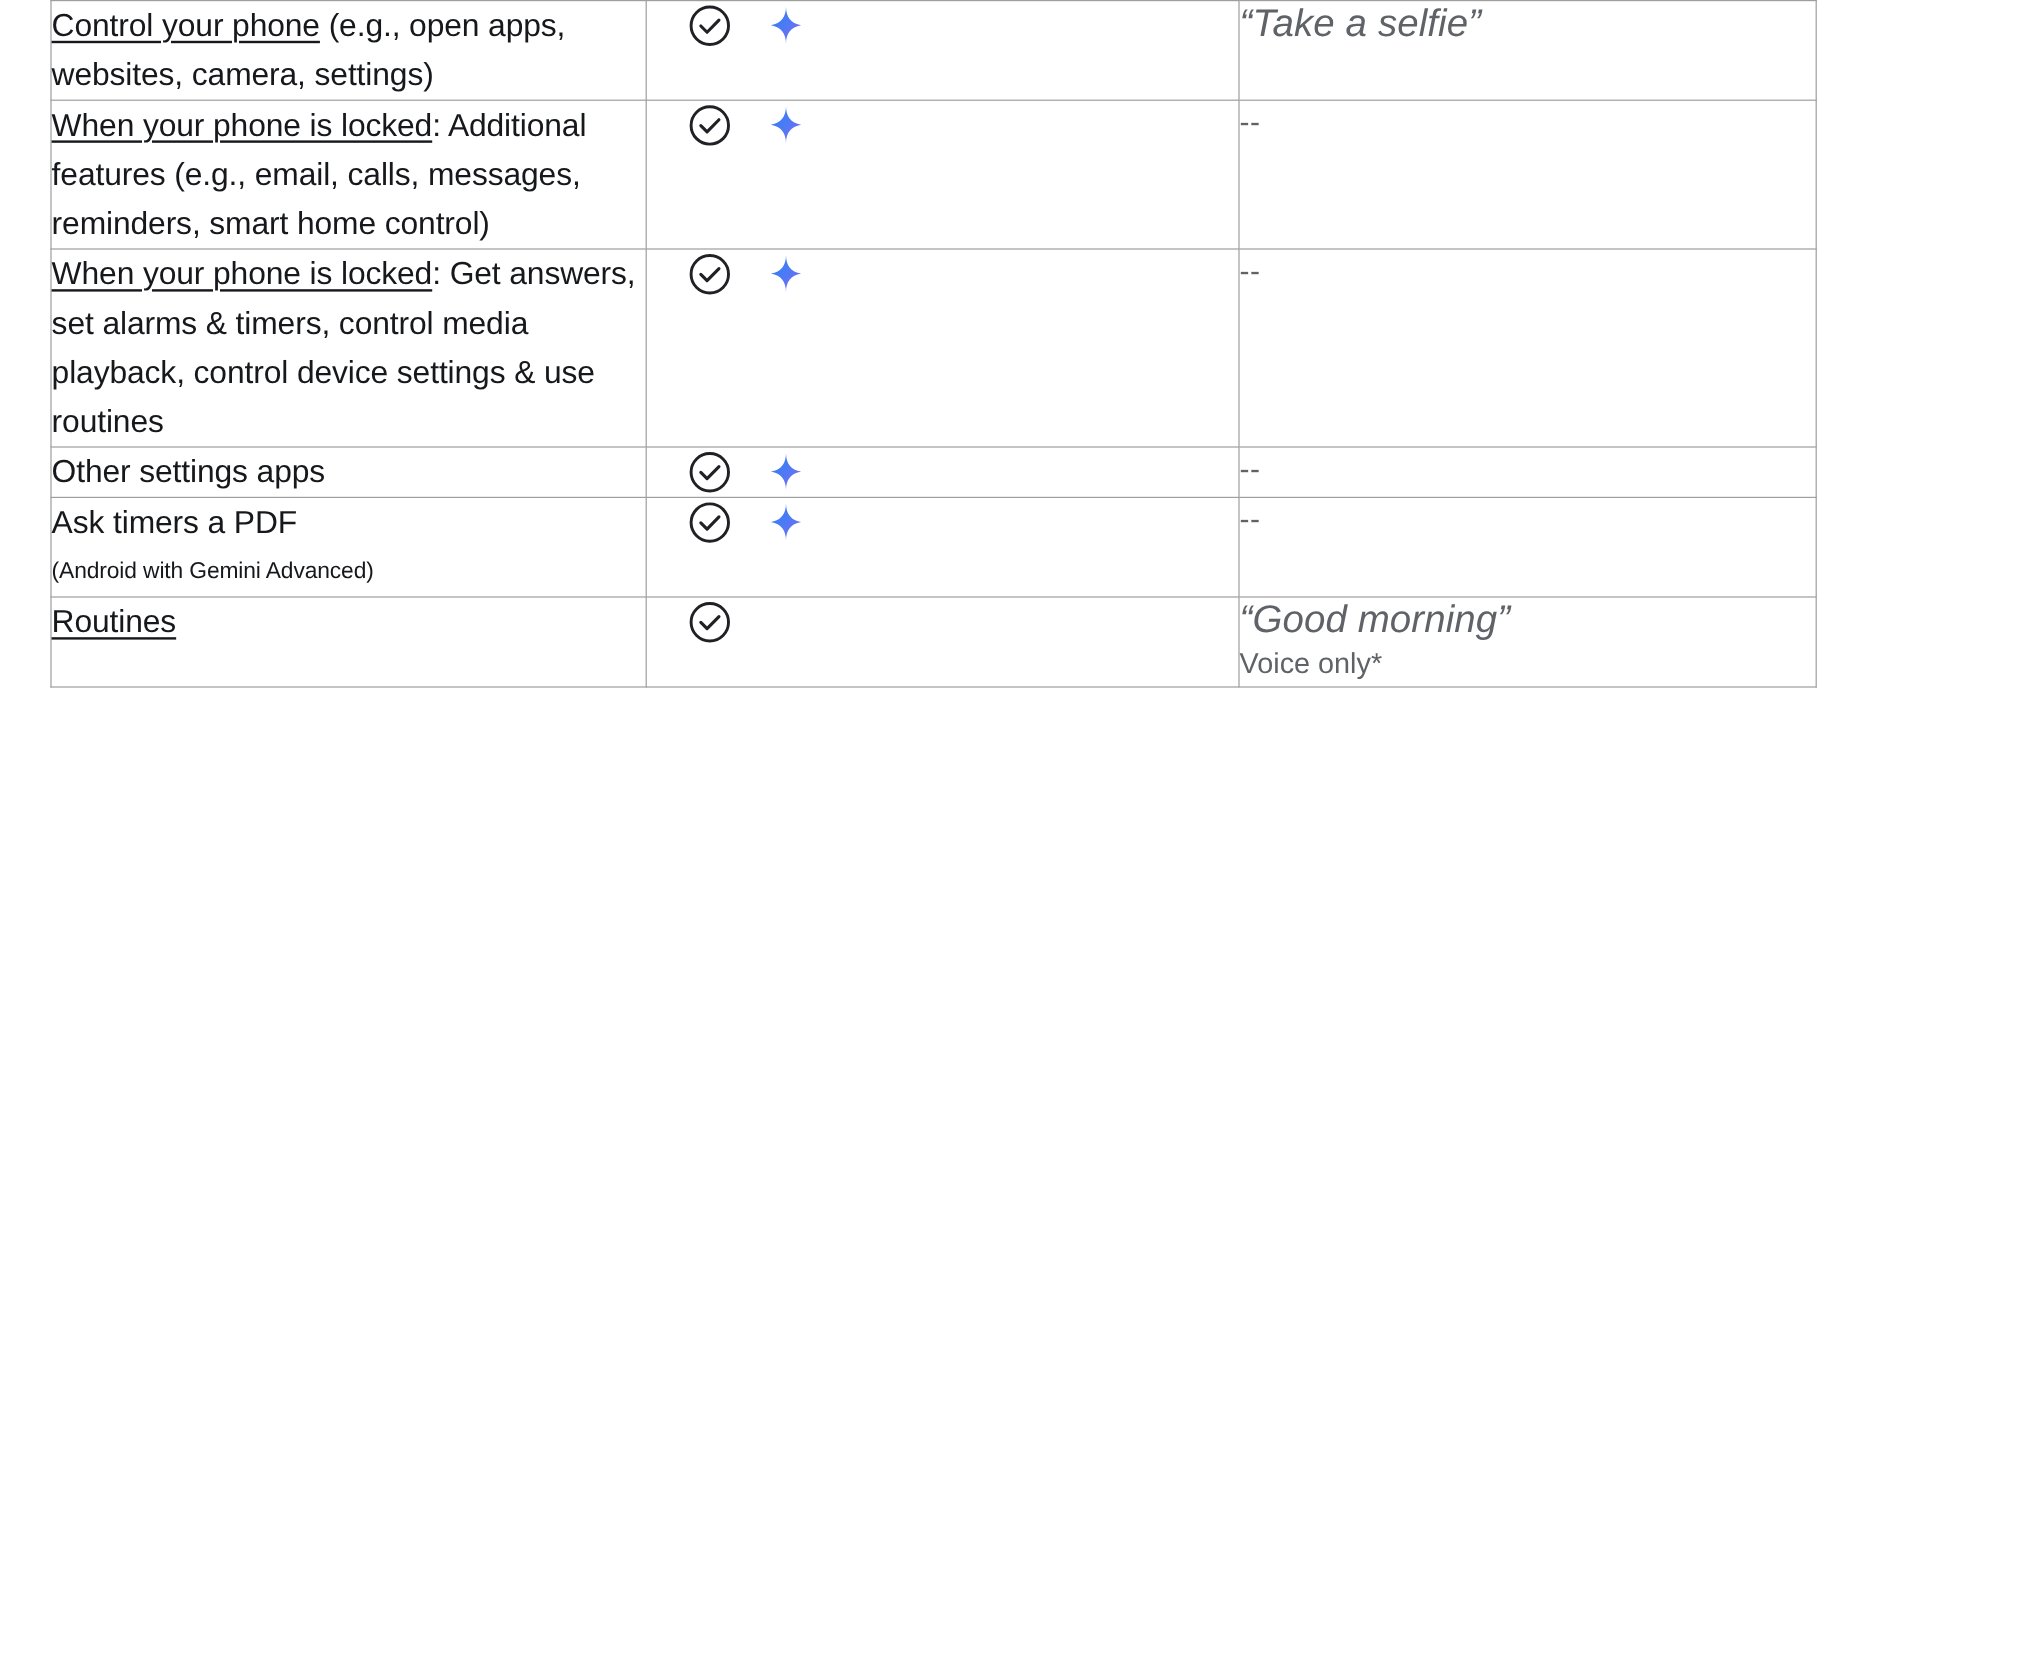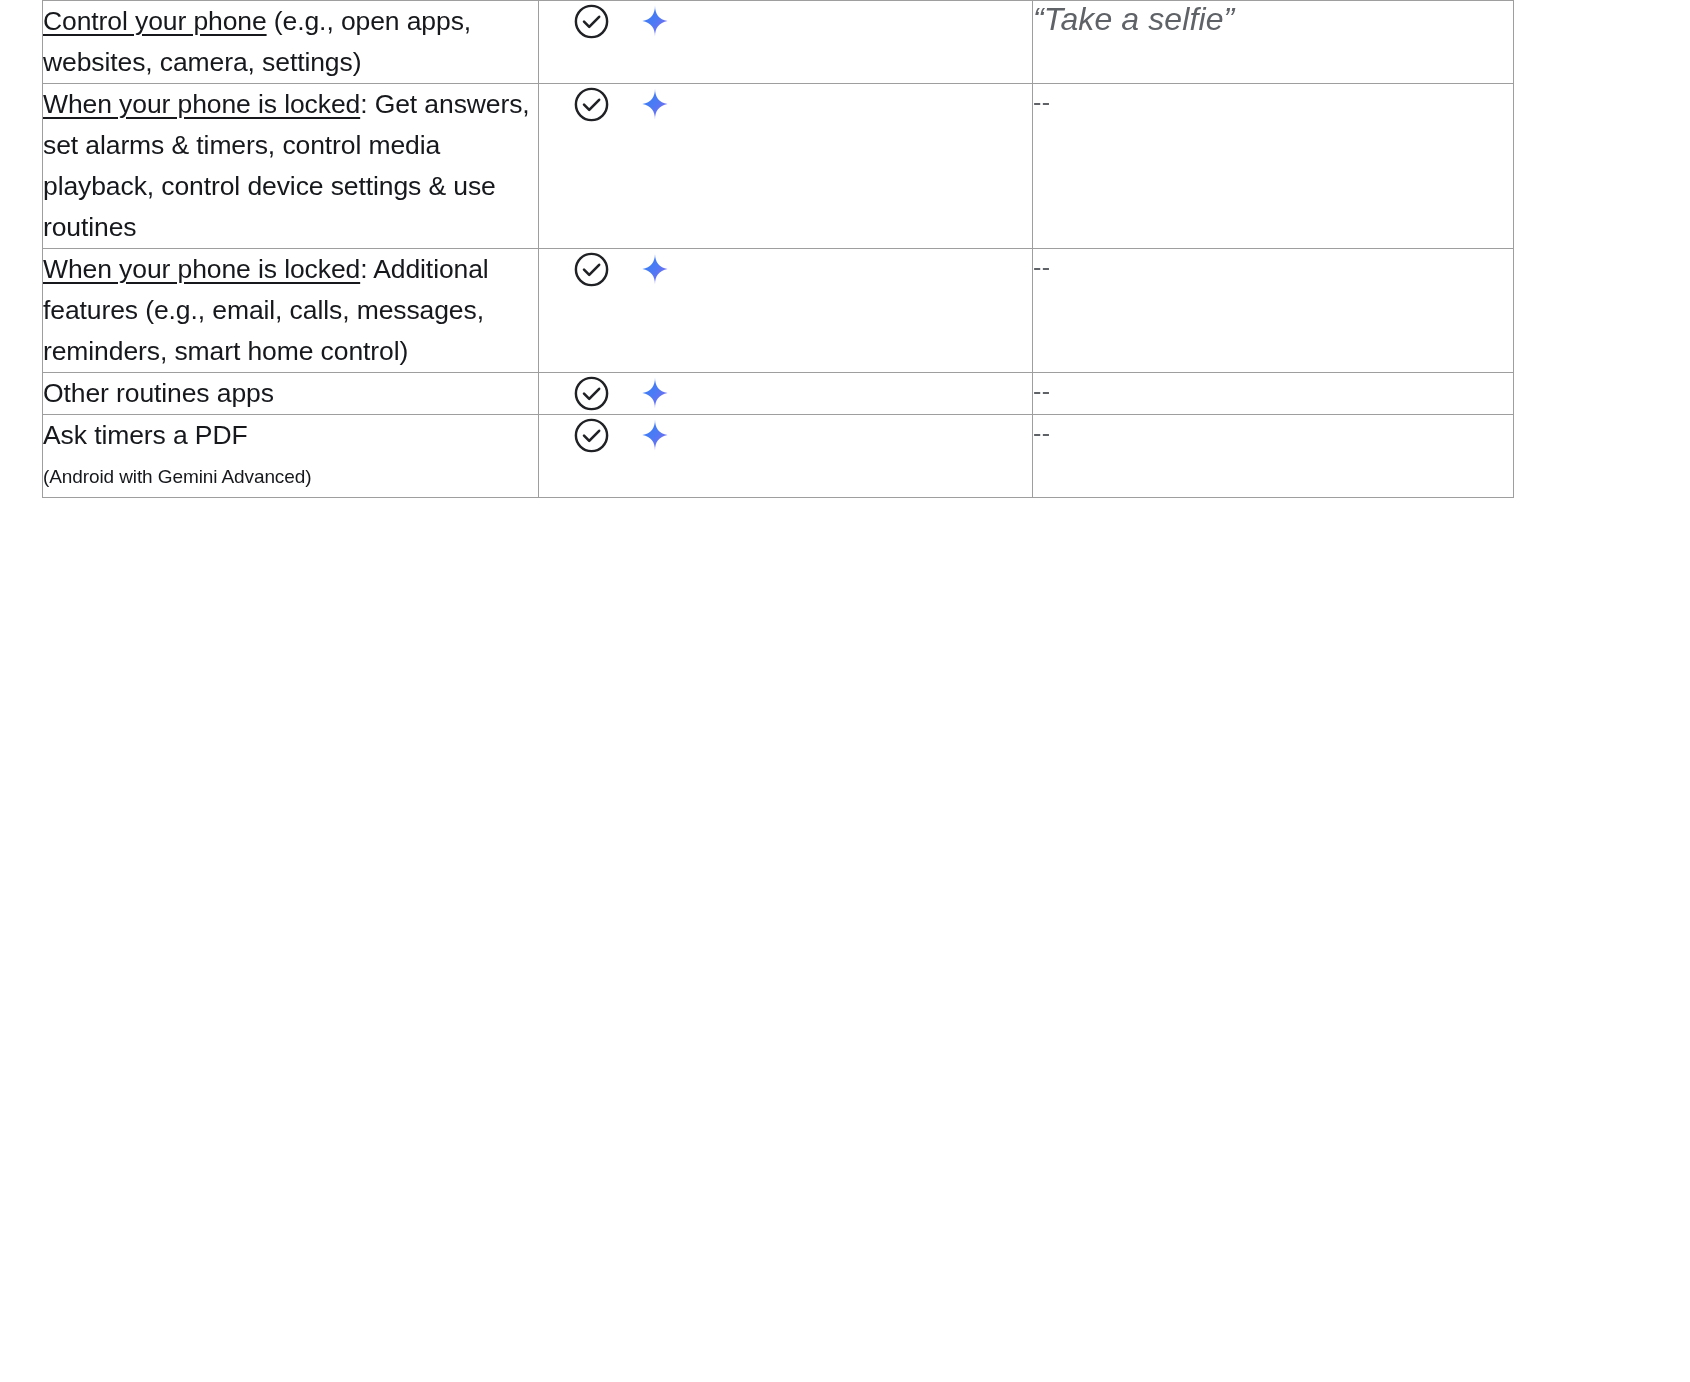--- a/index.html
+++ b/index.html
@@ -161,20 +161,46 @@
                   <path d="M12 1.6 C12 7.2 14.6 11 20.4 12 C14.6 13 12 16.8 12 22.4 C12 16.8 9.4 13 3.6 12 C9.4 11 12 7.2 12 1.6 Z" fill="url(#sg0)"></path>
                 </svg>
               </div>
             </td>
             <td class="col-example">
               <div class="example-quote">“Take a selfie”</div>
             </td>
           </tr>
           <tr>
             <td class="col-feature">
+              <div class="feature-text"><span class="u">When your phone is locked</span><span>: Additional features (e.g., email, calls, messages, reminders, smart home control)</span></div>
+            </td>
+            <td class="col-icons">
+              <div class="icons-row">
+                <svg width="39" height="39" viewBox="0 0 24 24" class="check-icon">
+                  <circle cx="12" cy="12" r="9.6" fill="none" stroke="#202124" stroke-width="1.5"></circle>
+                  <path d="M7.4 12.1 L10.6 15.3 L16.7 9.1" fill="none" stroke="#202124" stroke-width="1.6" stroke-linecap="round" stroke-linejoin="round"></path>
+                </svg>
+                <svg width="36" height="36" viewBox="0 0 24 24" class="sparkle-icon">
+                  <defs>
+                    <linearGradient id="sg2" x1="0" y1="0" x2="1" y2="1">
+                      <stop offset="0%" stop-color="#2f7df6"></stop>
+                      <stop offset="48%" stop-color="#4b7bf5"></stop>
+                      <stop offset="100%" stop-color="#8e63f0"></stop>
+                    </linearGradient>
+                  </defs>
+                  <path d="M12 1.6 C12 7.2 14.6 11 20.4 12 C14.6 13 12 16.8 12 22.4 C12 16.8 9.4 13 3.6 12 C9.4 11 12 7.2 12 1.6 Z" fill="url(#sg2)"></path>
+                </svg>
+              </div>
+            </td>
+            <td class="col-example">
+              <div class="example-dash">--</div>
+            </td>
+          </tr>
+          <tr>
+            <td class="col-feature">
               <div class="feature-text"><span class="u">When your phone is locked</span><span>: Get answers, set alarms &amp; timers, control media playback, control device settings &amp; use routines</span></div>
             </td>
             <td class="col-icons">
               <div class="icons-row">
                 <svg width="39" height="39" viewBox="0 0 24 24" class="check-icon">
                   <circle cx="12" cy="12" r="9.6" fill="none" stroke="#202124" stroke-width="1.5"></circle>
                   <path d="M7.4 12.1 L10.6 15.3 L16.7 9.1" fill="none" stroke="#202124" stroke-width="1.6" stroke-linecap="round" stroke-linejoin="round"></path>
                 </svg>
                 <svg width="36" height="36" viewBox="0 0 24 24" class="sparkle-icon">
                   <defs>
@@ -187,47 +213,21 @@
                   <path d="M12 1.6 C12 7.2 14.6 11 20.4 12 C14.6 13 12 16.8 12 22.4 C12 16.8 9.4 13 3.6 12 C9.4 11 12 7.2 12 1.6 Z" fill="url(#sg1)"></path>
                 </svg>
               </div>
             </td>
             <td class="col-example">
               <div class="example-dash">--</div>
             </td>
           </tr>
           <tr>
             <td class="col-feature">
-              <div class="feature-text"><span class="u">When your phone is locked</span><span>: Additional features (e.g., email, calls, messages, reminders, smart home control)</span></div>
-            </td>
-            <td class="col-icons">
-              <div class="icons-row">
-                <svg width="39" height="39" viewBox="0 0 24 24" class="check-icon">
-                  <circle cx="12" cy="12" r="9.6" fill="none" stroke="#202124" stroke-width="1.5"></circle>
-                  <path d="M7.4 12.1 L10.6 15.3 L16.7 9.1" fill="none" stroke="#202124" stroke-width="1.6" stroke-linecap="round" stroke-linejoin="round"></path>
-                </svg>
-                <svg width="36" height="36" viewBox="0 0 24 24" class="sparkle-icon">
-                  <defs>
-                    <linearGradient id="sg2" x1="0" y1="0" x2="1" y2="1">
-                      <stop offset="0%" stop-color="#2f7df6"></stop>
-                      <stop offset="48%" stop-color="#4b7bf5"></stop>
-                      <stop offset="100%" stop-color="#8e63f0"></stop>
-                    </linearGradient>
-                  </defs>
-                  <path d="M12 1.6 C12 7.2 14.6 11 20.4 12 C14.6 13 12 16.8 12 22.4 C12 16.8 9.4 13 3.6 12 C9.4 11 12 7.2 12 1.6 Z" fill="url(#sg2)"></path>
-                </svg>
-              </div>
-            </td>
-            <td class="col-example">
-              <div class="example-dash">--</div>
-            </td>
-          </tr>
-          <tr>
-            <td class="col-feature">
-              <div class="feature-text"><span>Other routines apps</span></div>
+              <div class="feature-text"><span>Other settings apps</span></div>
             </td>
             <td class="col-icons">
               <div class="icons-row">
                 <svg width="39" height="39" viewBox="0 0 24 24" class="check-icon">
                   <circle cx="12" cy="12" r="9.6" fill="none" stroke="#202124" stroke-width="1.5"></circle>
                   <path d="M7.4 12.1 L10.6 15.3 L16.7 9.1" fill="none" stroke="#202124" stroke-width="1.6" stroke-linecap="round" stroke-linejoin="round"></path>
                 </svg>
                 <svg width="36" height="36" viewBox="0 0 24 24" class="sparkle-icon">
                   <defs>
                     <linearGradient id="sg3" x1="0" y1="0" x2="1" y2="1">
@@ -262,20 +262,37 @@
                       <stop offset="48%" stop-color="#4b7bf5"></stop>
                       <stop offset="100%" stop-color="#8e63f0"></stop>
                     </linearGradient>
                   </defs>
                   <path d="M12 1.6 C12 7.2 14.6 11 20.4 12 C14.6 13 12 16.8 12 22.4 C12 16.8 9.4 13 3.6 12 C9.4 11 12 7.2 12 1.6 Z" fill="url(#sg4)"></path>
                 </svg>
               </div>
             </td>
             <td class="col-example">
               <div class="example-dash">--</div>
+            </td>
+          </tr>
+          <tr>
+            <td class="col-feature">
+              <div class="feature-text"><span class="u">Routines</span></div>
+            </td>
+            <td class="col-icons">
+              <div class="icons-row no-sparkle">
+                <svg width="39" height="39" viewBox="0 0 24 24" class="check-icon">
+                  <circle cx="12" cy="12" r="9.6" fill="none" stroke="#202124" stroke-width="1.5"></circle>
+                  <path d="M7.4 12.1 L10.6 15.3 L16.7 9.1" fill="none" stroke="#202124" stroke-width="1.6" stroke-linecap="round" stroke-linejoin="round"></path>
+                </svg>
+              </div>
+            </td>
+            <td class="col-example">
+              <div class="example-quote">“Good morning”</div>
+              <div class="example-note">Voice only*</div>
             </td>
           </tr>
         </tbody>
     </table>
   </div>
 
 
 </div>
 
 </body></html>

